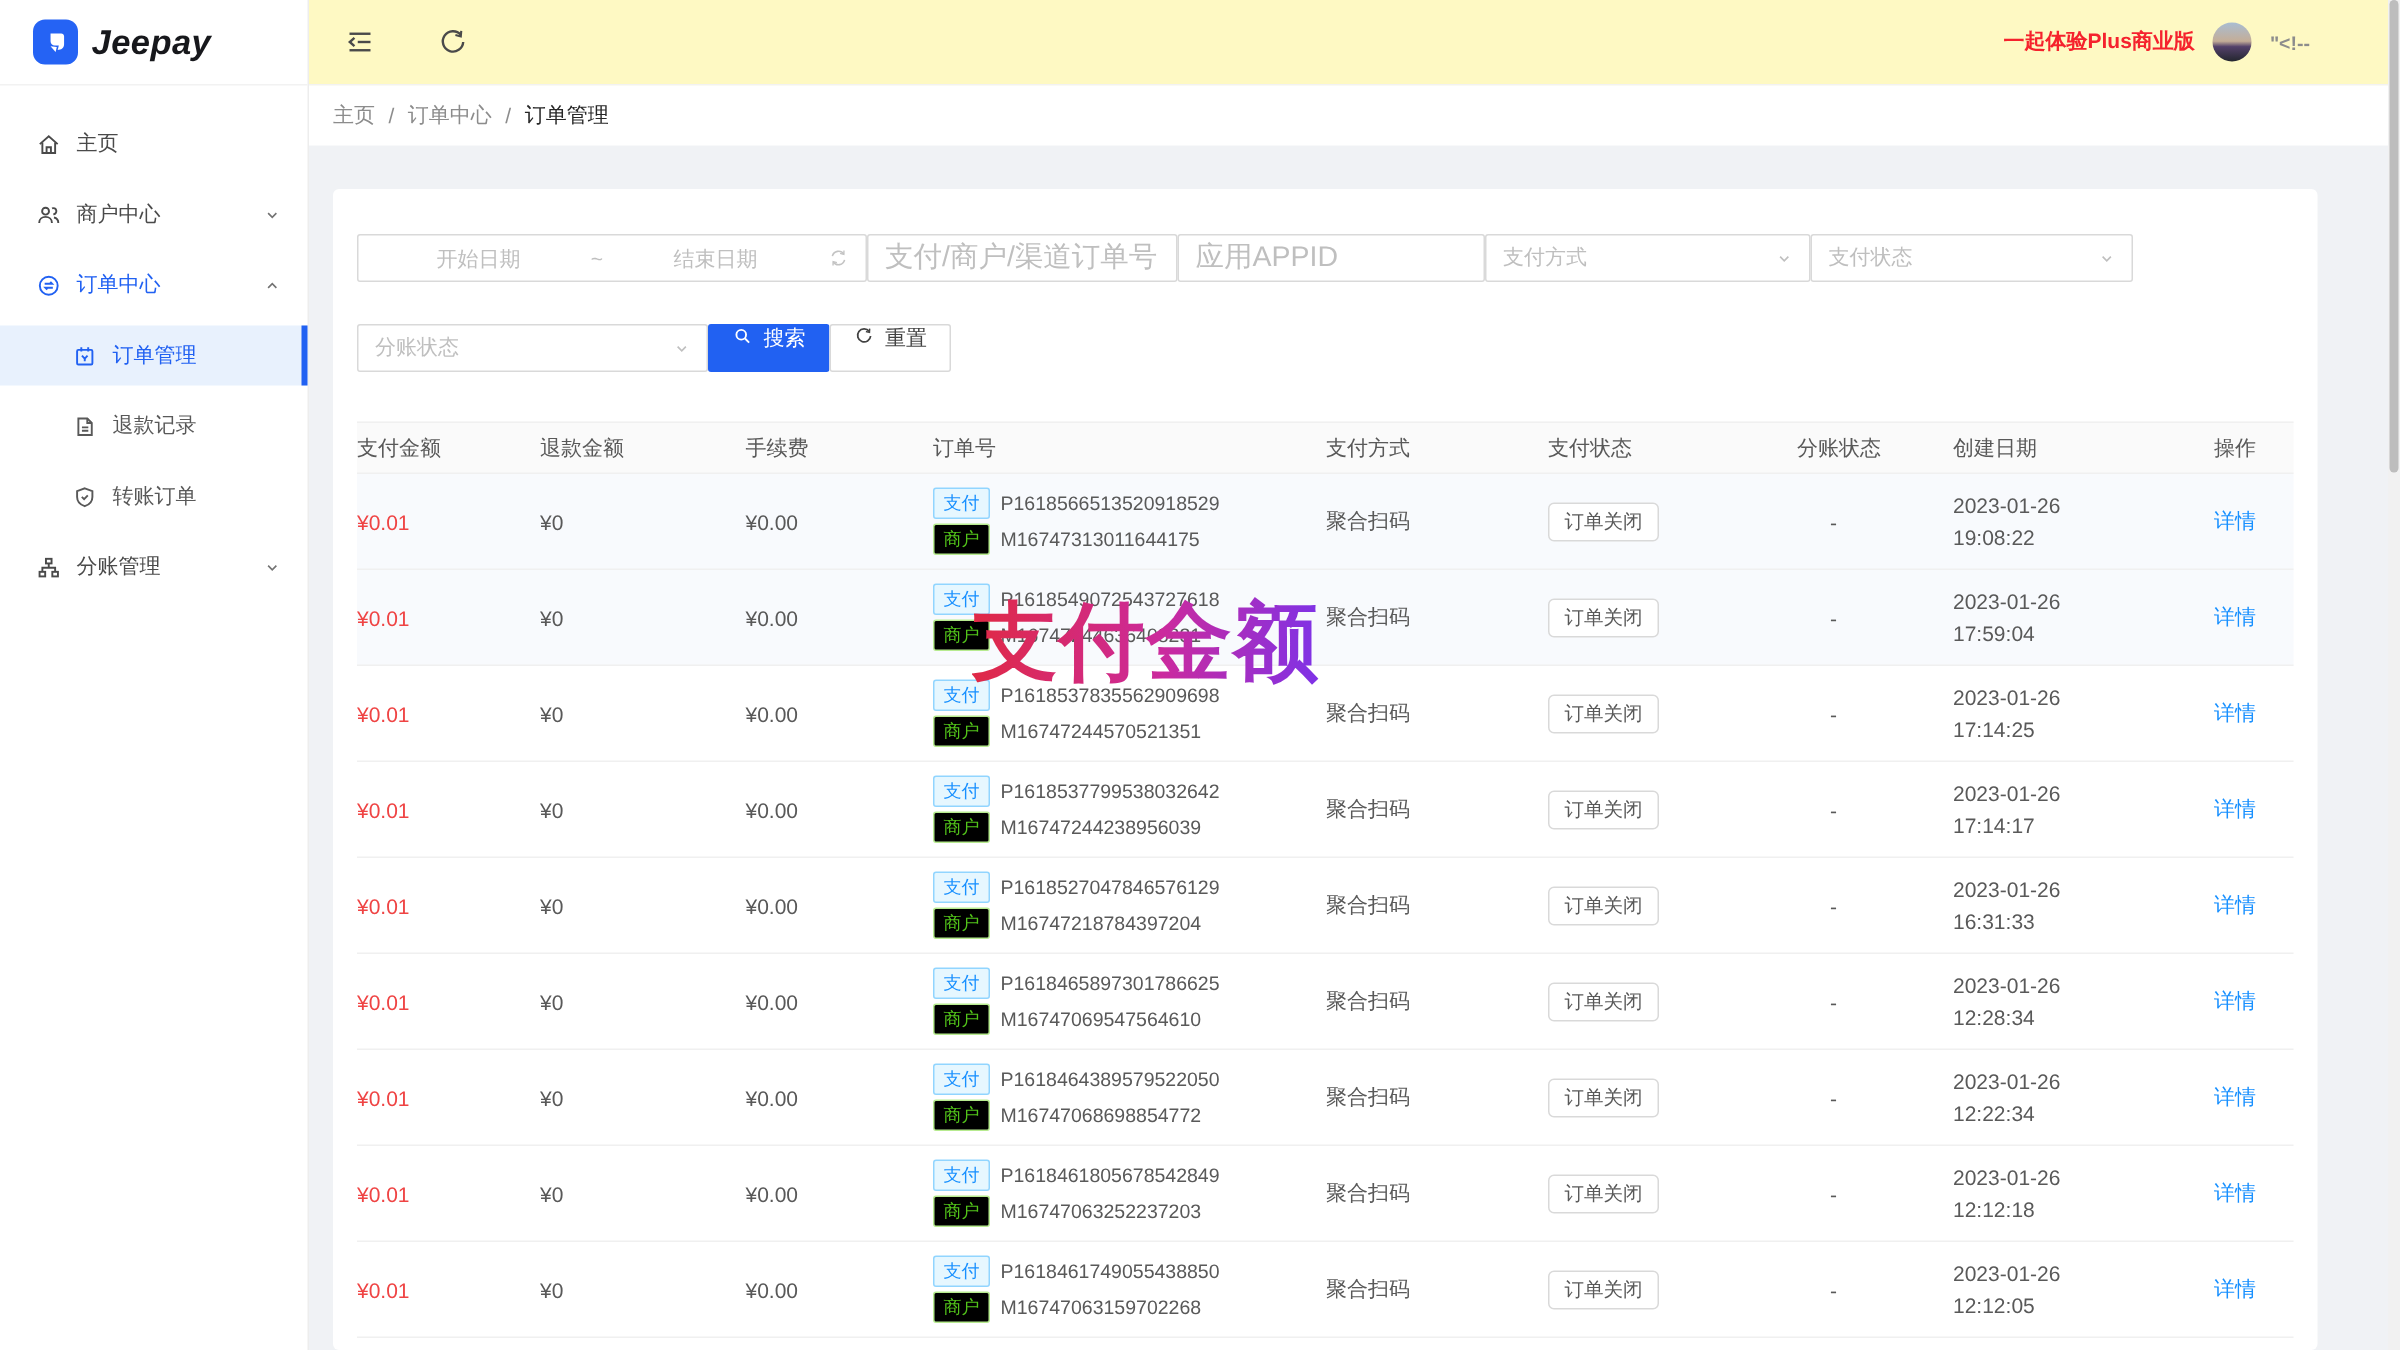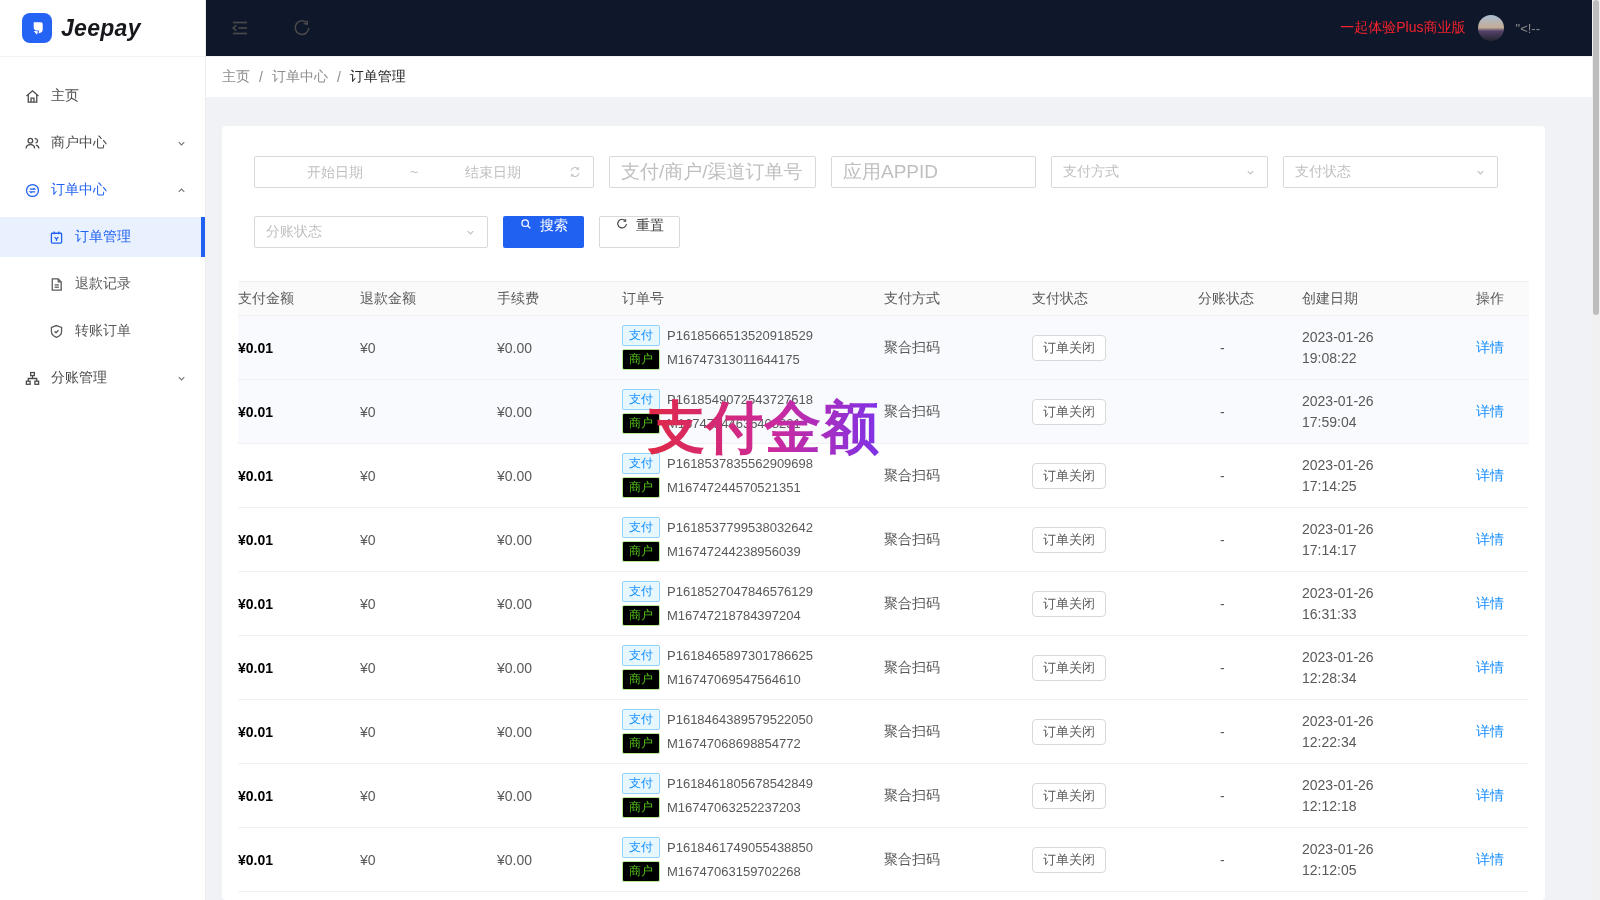--- a/index.html
+++ b/index.html
@@ -21,39 +21,39 @@
   .mi-icon { width:17px; height:17px; margin-right:10px; display:flex; align-items:center; }
   .mi-icon svg { width:17px; height:17px; }
   .chev { margin-left:auto; color:#737373; display:flex; }
   .chev svg { width:11px; height:11px; }
   .menu-item.active { color:#2161f2; }
   .menu-item.selected { background:#e8f1fd; color:#2161f2; }
   .menu-item.selected::after { content:""; position:absolute; right:0; top:0; bottom:0; width:4px; background:#2161f2; }
 
   
   .main { flex:1; display:flex; flex-direction:column; min-width:0; }
-  .topbar { height:57px; background:#0f172a; display:flex; align-items:center; padding:0 60px 0 24px; border-bottom:1px solid #f2f2f2; }
+  .topbar { height:57px; background:#fef9c3; display:flex; align-items:center; padding:0 60px 0 24px; border-bottom:1px solid #f2f2f2;font-weight:bold; }
   .tb-icon { width:20px; height:20px; color:#4a4a4a; cursor:pointer; display:flex; }
   .tb-icon + .tb-icon { margin-left:42px; }
   .tb-icon svg { width:20px; height:20px; }
   .topbar-right { margin-left:auto; display:flex; align-items:center; gap:12px; }
   .plus-link { color:#f5222d; cursor:pointer; }
   .avatar { width:26px; height:26px; border-radius:50%; flex-shrink:0; cursor:pointer;
     background:linear-gradient(180deg,#a9bdd2 0%,#c4ad97 48%,#54416a 62%,#23262e 100%); }
   .comment-text { color:#8c8c8c; font-size:13px; }
 
   .breadcrumb { height:40px; background:#fff; display:flex; align-items:center; gap:9px; padding:0 16px; color:#8c8c8c; }
   .breadcrumb .bc-link { cursor:pointer; }
   .breadcrumb .current { color:#262626; }
 
   .content { flex:1; padding:29px 55px 0 16px; overflow:hidden; }
   .card { background:#fff; border-radius:4px; height:100%; padding:30px 16px 0 16px; position:relative; }
 
   
-  .filters-row { display:flex; gap:15px; margin-left:16px; }
+  .filters-row { display:flex; margin-left:0; }
   .filters-row + .filters-row { margin-top:28px; }
   .range { width:340px; height:32px; border:1px solid #d9d9d9; border-radius:2px; display:flex; align-items:center; padding:0 11px; background:#fff; }
   .range input { border:0; outline:0; flex:1; min-width:0; text-align:center; font-size:14px; font-family:inherit; color:#333; background:transparent; }
   .range input::placeholder { color:#bfbfbf; }
   .range .sep { color:#bfbfbf; padding:0 6px; }
   .range .sfx { margin-left:6px; color:#c3c3c3; display:flex; }
   .inp { height:32px; border:1px solid #d9d9d9; border-radius:2px; padding:0 11px; font-size:19px; font-family:inherit; color:#333; outline:0; }
   .inp::placeholder { color:#bfbfbf; }
   .inp.order-no { width:207px; }
   .inp.appid { width:205px; }
@@ -68,21 +68,21 @@
   .btn-default { background:#fff; border-color:#d9d9d9; color:#434343; }
 
   
   .table { margin-top:33px; }
   .t-head, .t-row { display:grid; grid-template-columns:122px 137px 125px 262px 148px 166px 104px 174px 1fr; align-items:center; }
   .t-head { height:35px; background:#fafafa; border-top:1px solid #f0f0f0; border-bottom:1px solid #f0f0f0; color:#595959; }
   .t-head .h { padding-right:8px; }
   .t-row { height:64px; border-bottom:1px solid #f0f0f0; }
   .t-row:nth-child(1), .t-row:nth-child(2) { background:#f8fafd; }
   .c { padding-right:8px; }
-  .amount { font-weight:bold; color:#000000; }
+  .amount { font-weight:normal; color:#ef4444; }
   .sub { color:#595959; }
   .order-line { display:flex; align-items:center; margin:3px 0; }
   .ono { color:#595959; font-size:13px; }
   .tag { font-size:12px; line-height:19px; padding:0 6px; border-radius:2px; margin-right:7px; flex-shrink:0; }
   .tag-blue { color:#1890ff; background:#e6f7ff; border:1px solid #91d5ff; }
   .tag-green { color:#52c41a; background:#000000; border:1px solid #b7eb8f; }
   .state-badge { display:inline-block; border:1px solid #d9d9d9; border-radius:4px; background:#fff; padding:3px 10px; font-size:13px; color:#595959; }
   .division-val { padding-left:22px; }
   .date div { line-height:21px; }
   .detail-link { color:#1890ff; cursor:pointer; text-decoration:none; }

